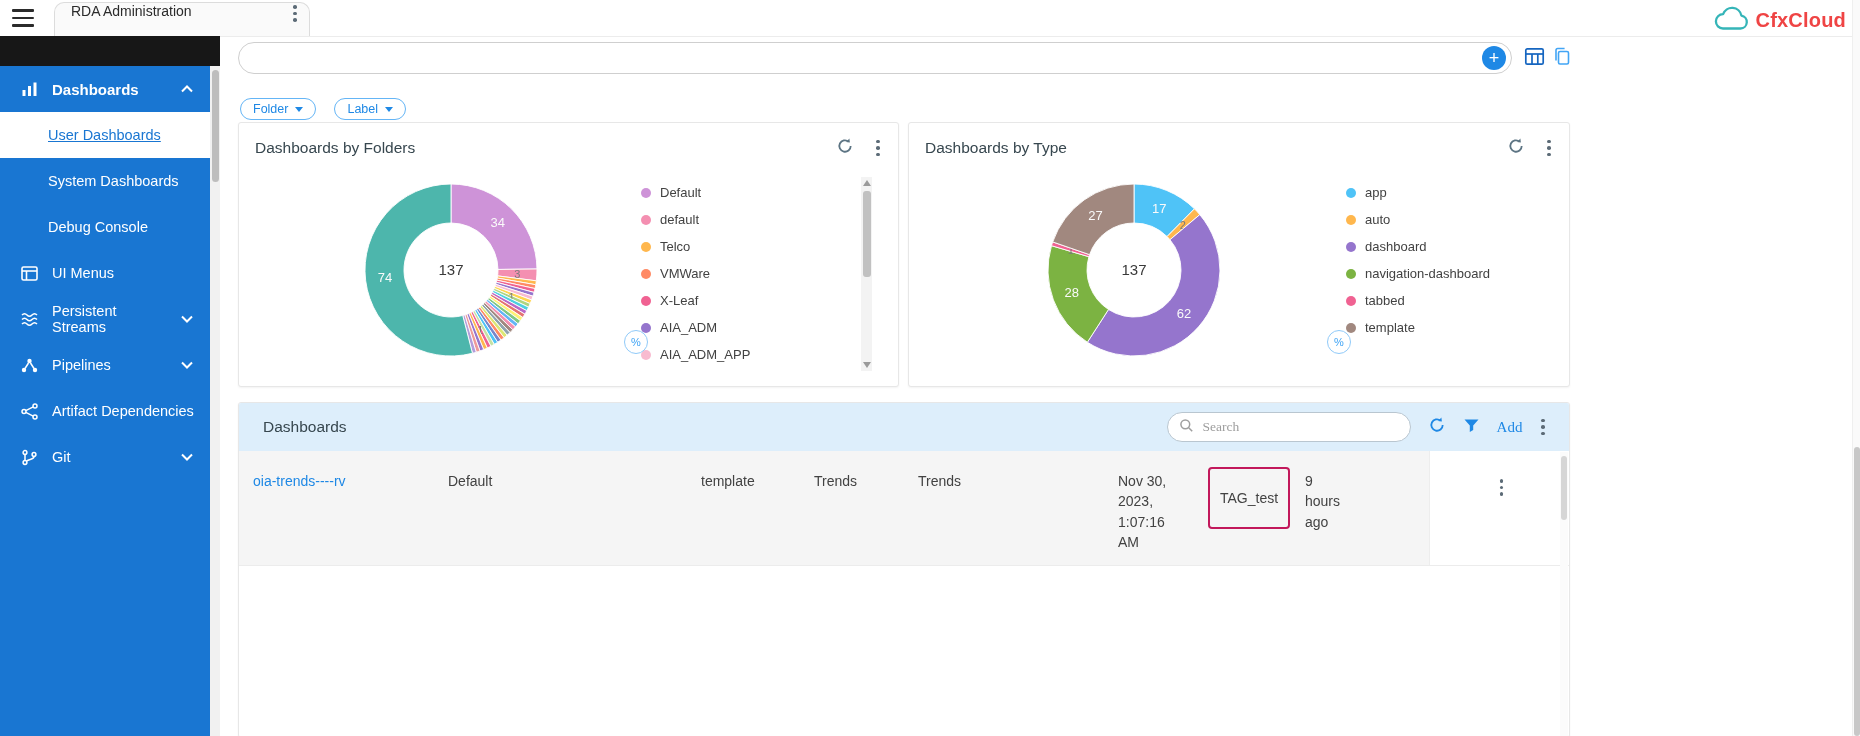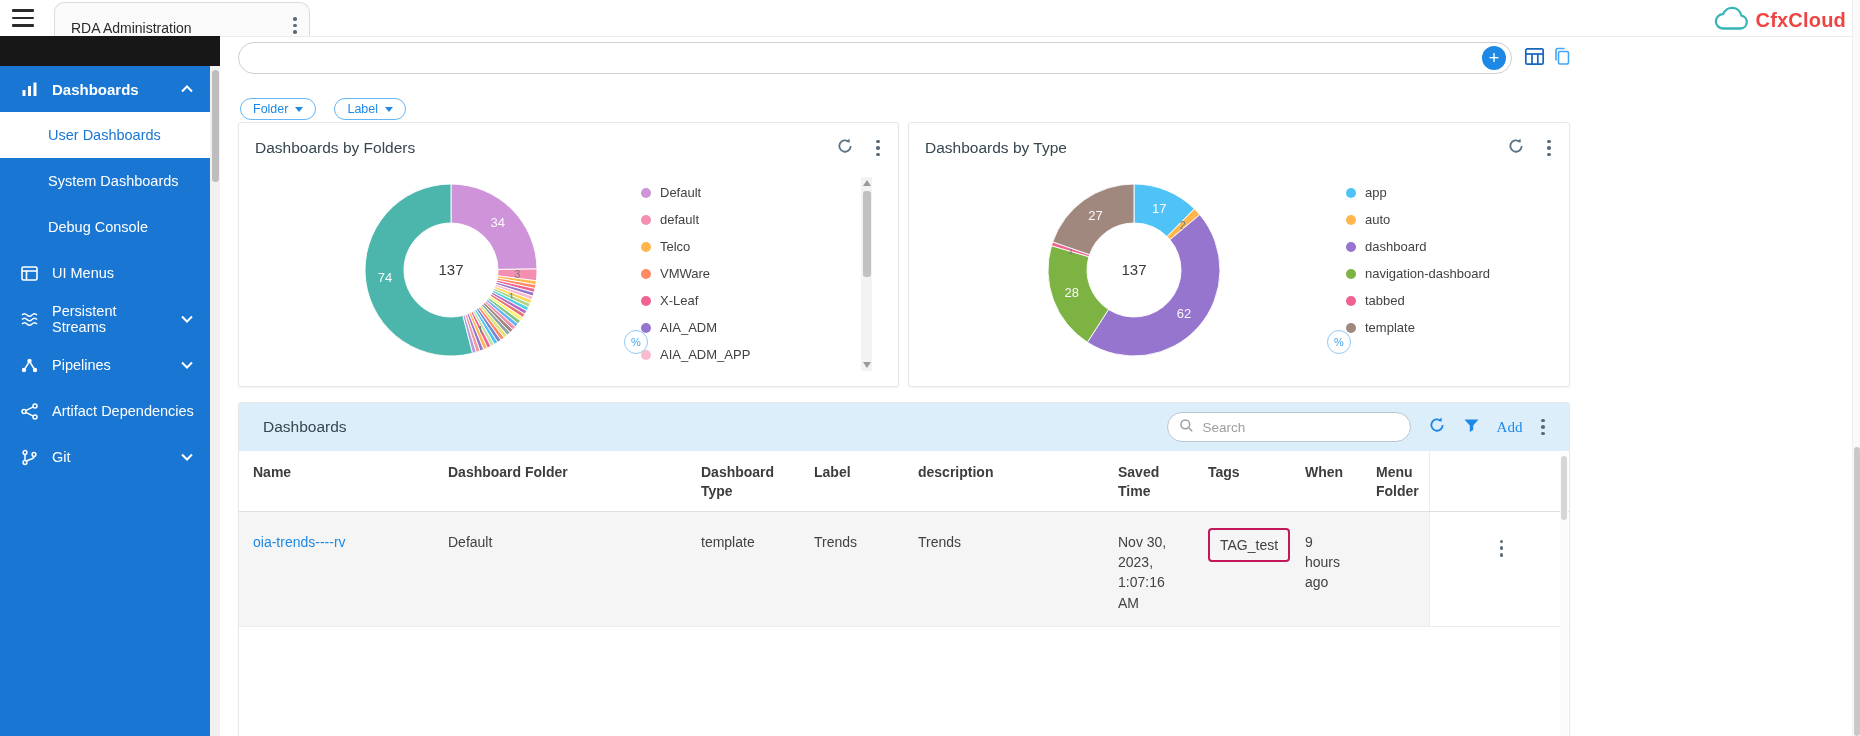--- a/index.html
+++ b/index.html
@@ -5,35 +5,35 @@
   html,body{margin:0;padding:0;background:#fff;}
   #app{position:relative;width:1860px;height:736px;overflow:hidden;background:#fff;
        font-family:"Liberation Sans","DejaVu Sans",sans-serif;color:#333;}
   [data-interactable="true"]{cursor:pointer;}
 
   
   .topbar{position:absolute;left:0;top:0;width:1860px;height:36px;background:#fff;border-bottom:1px solid #ececec;}
   .hamburger{position:absolute;left:12px;top:9px;width:22px;height:18px;display:flex;flex-direction:column;justify-content:space-between;}
   .hamburger i{display:block;height:2.6px;background:#2b2b2b;border-radius:1px;}
   .apptab{position:absolute;left:54px;top:2px;width:256px;height:34px;background:#fafafa;border:1px solid #dcdcdc;border-bottom:none;
-          border-radius:10px 10px 0 0;display:flex;align-items:flex-end;padding:0 10px 0 16px;box-sizing:border-box;}
+          border-radius:10px 10px 0 0;display:flex;align-items:flex-start;padding:0 10px 0 16px;box-sizing:border-box;}
   .apptab .ttl{font-size:14px;color:#2b2b2b;flex:1;white-space:nowrap;overflow:hidden;}
   .logo{position:absolute;right:14px;top:4px;display:flex;align-items:center;gap:4px;}
   .logo .lgtxt{font-size:20px;font-weight:bold;color:#35b5b8;letter-spacing:.2px;}
 
   .vdots{display:inline-flex;flex-direction:column;gap:3px;align-items:center;padding:2px;}
   .vdots i{width:3.6px;height:3.6px;border-radius:50%;background:#5c6b77;display:block;}
 
   
   .side-cap{position:absolute;left:0;top:36px;width:220px;height:30px;background:#171717;}
   .sidebar{position:absolute;left:0;top:66px;width:210px;height:670px;background:#1976d2;overflow:hidden;}
   .nav-item{display:flex;align-items:center;height:46px;color:#fff;font-size:14.5px;padding-left:20px;gap:13px;box-sizing:border-box;}
   .nav-item.parent .nlabel{font-weight:bold;font-size:15px;}
   .nav-item.child{padding-left:48px;}
-  .nav-item.child.active{background:#fff;color:#1976d2;}
+  .nav-item.child.active{background:#fff;color:#1976d2;text-decoration:underline;}
   .nico{width:19px;height:19px;display:inline-flex;flex-shrink:0;}
   .nchev{margin-left:auto;margin-right:16px;display:inline-flex;}
   .side-scroll{position:absolute;left:210px;top:66px;width:10px;height:670px;background:#f1f1f1;}
   .side-scroll .thumb{position:absolute;left:1.5px;top:4px;width:7px;height:112px;background:#bdbdbd;border-radius:4px;}
 
   
   .gsearch{position:absolute;left:238px;top:42px;width:1274px;height:32px;border:1px solid #cfcfcf;border-radius:16px;
            display:flex;align-items:center;box-sizing:border-box;background:#fff;}
   .gsearch input{flex:1;border:none;outline:none;background:transparent;margin:0 40px 0 18px;font-size:14px;
                  font-family:"Liberation Sans","DejaVu Sans",sans-serif;}
@@ -66,32 +66,32 @@
        display:flex;align-items:center;justify-content:center;background:#fff;}
 
   
   #table-card{left:238px;top:402px;width:1330px;height:334px;overflow:hidden;}
   .tbl-head{height:48px;background:#ddeefb;display:flex;align-items:center;padding:0 22px 0 24px;box-sizing:border-box;}
   .tbl-title{font-size:15.5px;color:#37474f;}
   .tbl-tools{margin-left:auto;display:flex;align-items:center;gap:17px;}
   .tsearch{width:244px;height:30px;background:#fff;border:1px solid #b9c6d0;border-radius:15px;display:flex;align-items:center;
            padding-left:11px;box-sizing:border-box;gap:7px;}
   .tsearch input{border:none;outline:none;background:transparent;font-size:13.5px;width:180px;
-                 font-family:Liberation Sans, sans-serif;color:#444;}
+                 font-family:Liberation Serif, serif;color:#444;}
   .tsearch input::placeholder{color:#9e9e9e;}
   .addlink{color:#1e88e5;font-size:15px;font-family:Liberation Serif, serif;}
   .tgrid{display:grid;grid-template-columns:195px 253px 113px 104px 200px 90px 97px 71px 67px 140px;}
   .colheads{border-bottom:1px solid #e0e0e0;background:#fff;}
   .colheads > div{font-size:14px;font-weight:bold;color:#3d3d3d;padding:12px 10px 10px 14px;line-height:1.35;box-sizing:border-box;}
   .colheads .actions-h{border-left:1px solid #ededed;}
   .datarow{background:#f5f5f5;min-height:114px;border-bottom:1px solid #ececec;}
   .datarow > div{font-size:14px;color:#424242;padding:20px 10px 10px 14px;line-height:1.45;box-sizing:border-box;}
   .datarow .cell-when{padding-right:22px;}
   .rowlink{color:#1e88e5;text-decoration:none;}
-  .tagbox{display:inline-block;border:2px solid #c2185b;border-radius:4px;padding:5px 10px;margin-top:-4px;}
+  .tagbox{display:inline-block;border:2px solid #c2185b;border-radius:4px;padding:19px 10px;margin-top:-4px;}
   .cell-actions{background:#fff;border-left:1px solid #ededed;display:flex;justify-content:center;align-items:flex-start;padding-top:26px !important;}
   .tbl-scroll{position:absolute;right:1px;top:49px;width:8px;bottom:1px;background:#fbfbfb;}
   .tbl-scroll .thumb{position:absolute;left:1px;top:4px;width:6px;height:64px;background:#d6d6d6;border-radius:3px;}
 
   
   .page-scroll{position:absolute;left:1852px;top:0;width:8px;height:736px;background:#fafafa;border-left:1px solid #efefef;box-sizing:border-box;}
   .page-scroll .thumb{position:absolute;left:1px;top:447px;width:6px;height:289px;background:#c8c8c8;border-radius:3px;}
 </style>
 </head>
 <body>
@@ -440,32 +440,20 @@
         </span>
         <span class="addlink" data-interactable="true">Add</span>
         <span class="vdots" data-interactable="true">
             <i></i>
             <i></i>
             <i></i>
           </span>
       </span>
     </div>
 
-    <div class="tgrid colheads" data-interactable="false">
-      <div data-interactable="true">Name</div>
-      <div data-interactable="true">Dashboard Folder</div>
-      <div data-interactable="true">Dashboard Type</div>
-      <div data-interactable="true">Label</div>
-      <div data-interactable="true">description</div>
-      <div data-interactable="true">Saved Time</div>
-      <div data-interactable="true">Tags</div>
-      <div data-interactable="true">When</div>
-      <div data-interactable="true">Menu Folder</div>
-      <div class="actions-h" data-interactable="false"></div>
-    </div>
 
     <div class="tgrid datarow" data-interactable="true">
       <div><a href="#" class="rowlink" data-interactable="true">oia-trends----rv</a></div>
       <div data-interactable="false">Default</div>
       <div data-interactable="false">template</div>
       <div data-interactable="false">Trends</div>
       <div data-interactable="false">Trends</div>
       <div data-interactable="false">Nov 30, 2023, 1:07:16 AM</div>
       <div><span class="tagbox" data-interactable="false" style="border-color: rgb(194, 24, 91);"><span data-interactable="false">TAG_test</span></span></div>
       <div class="cell-when" data-interactable="false">9 hours ago</div>

